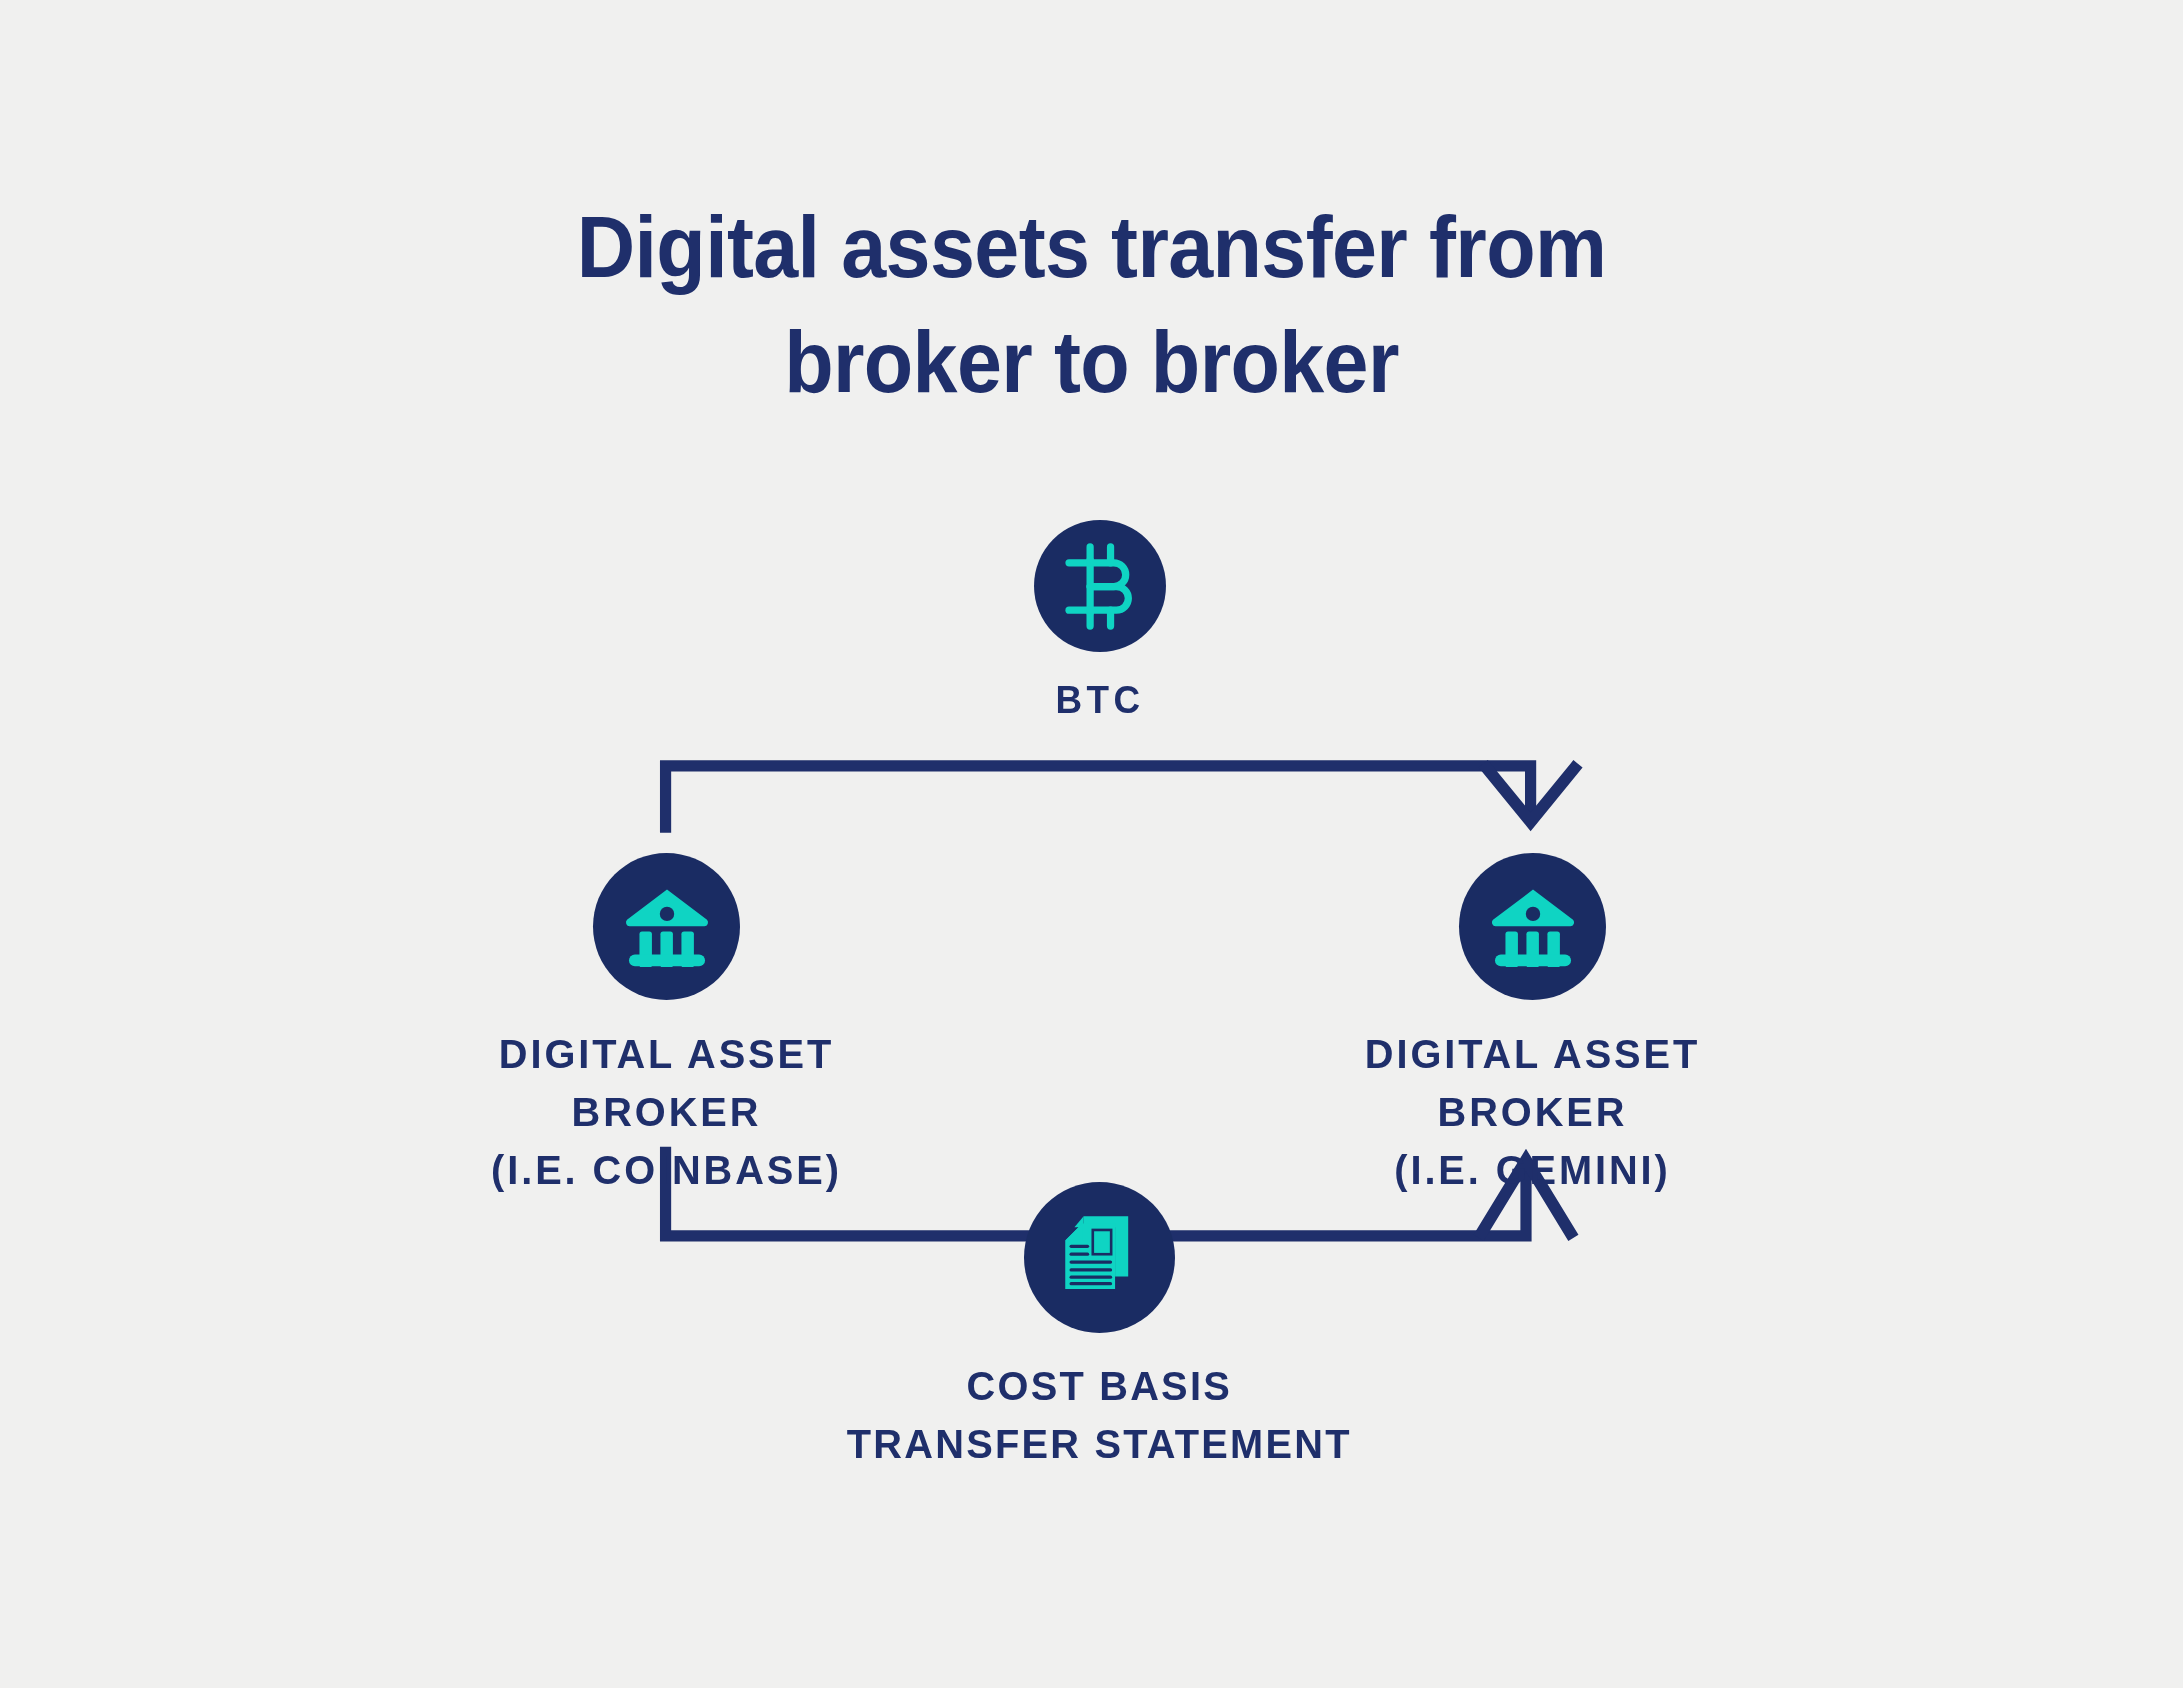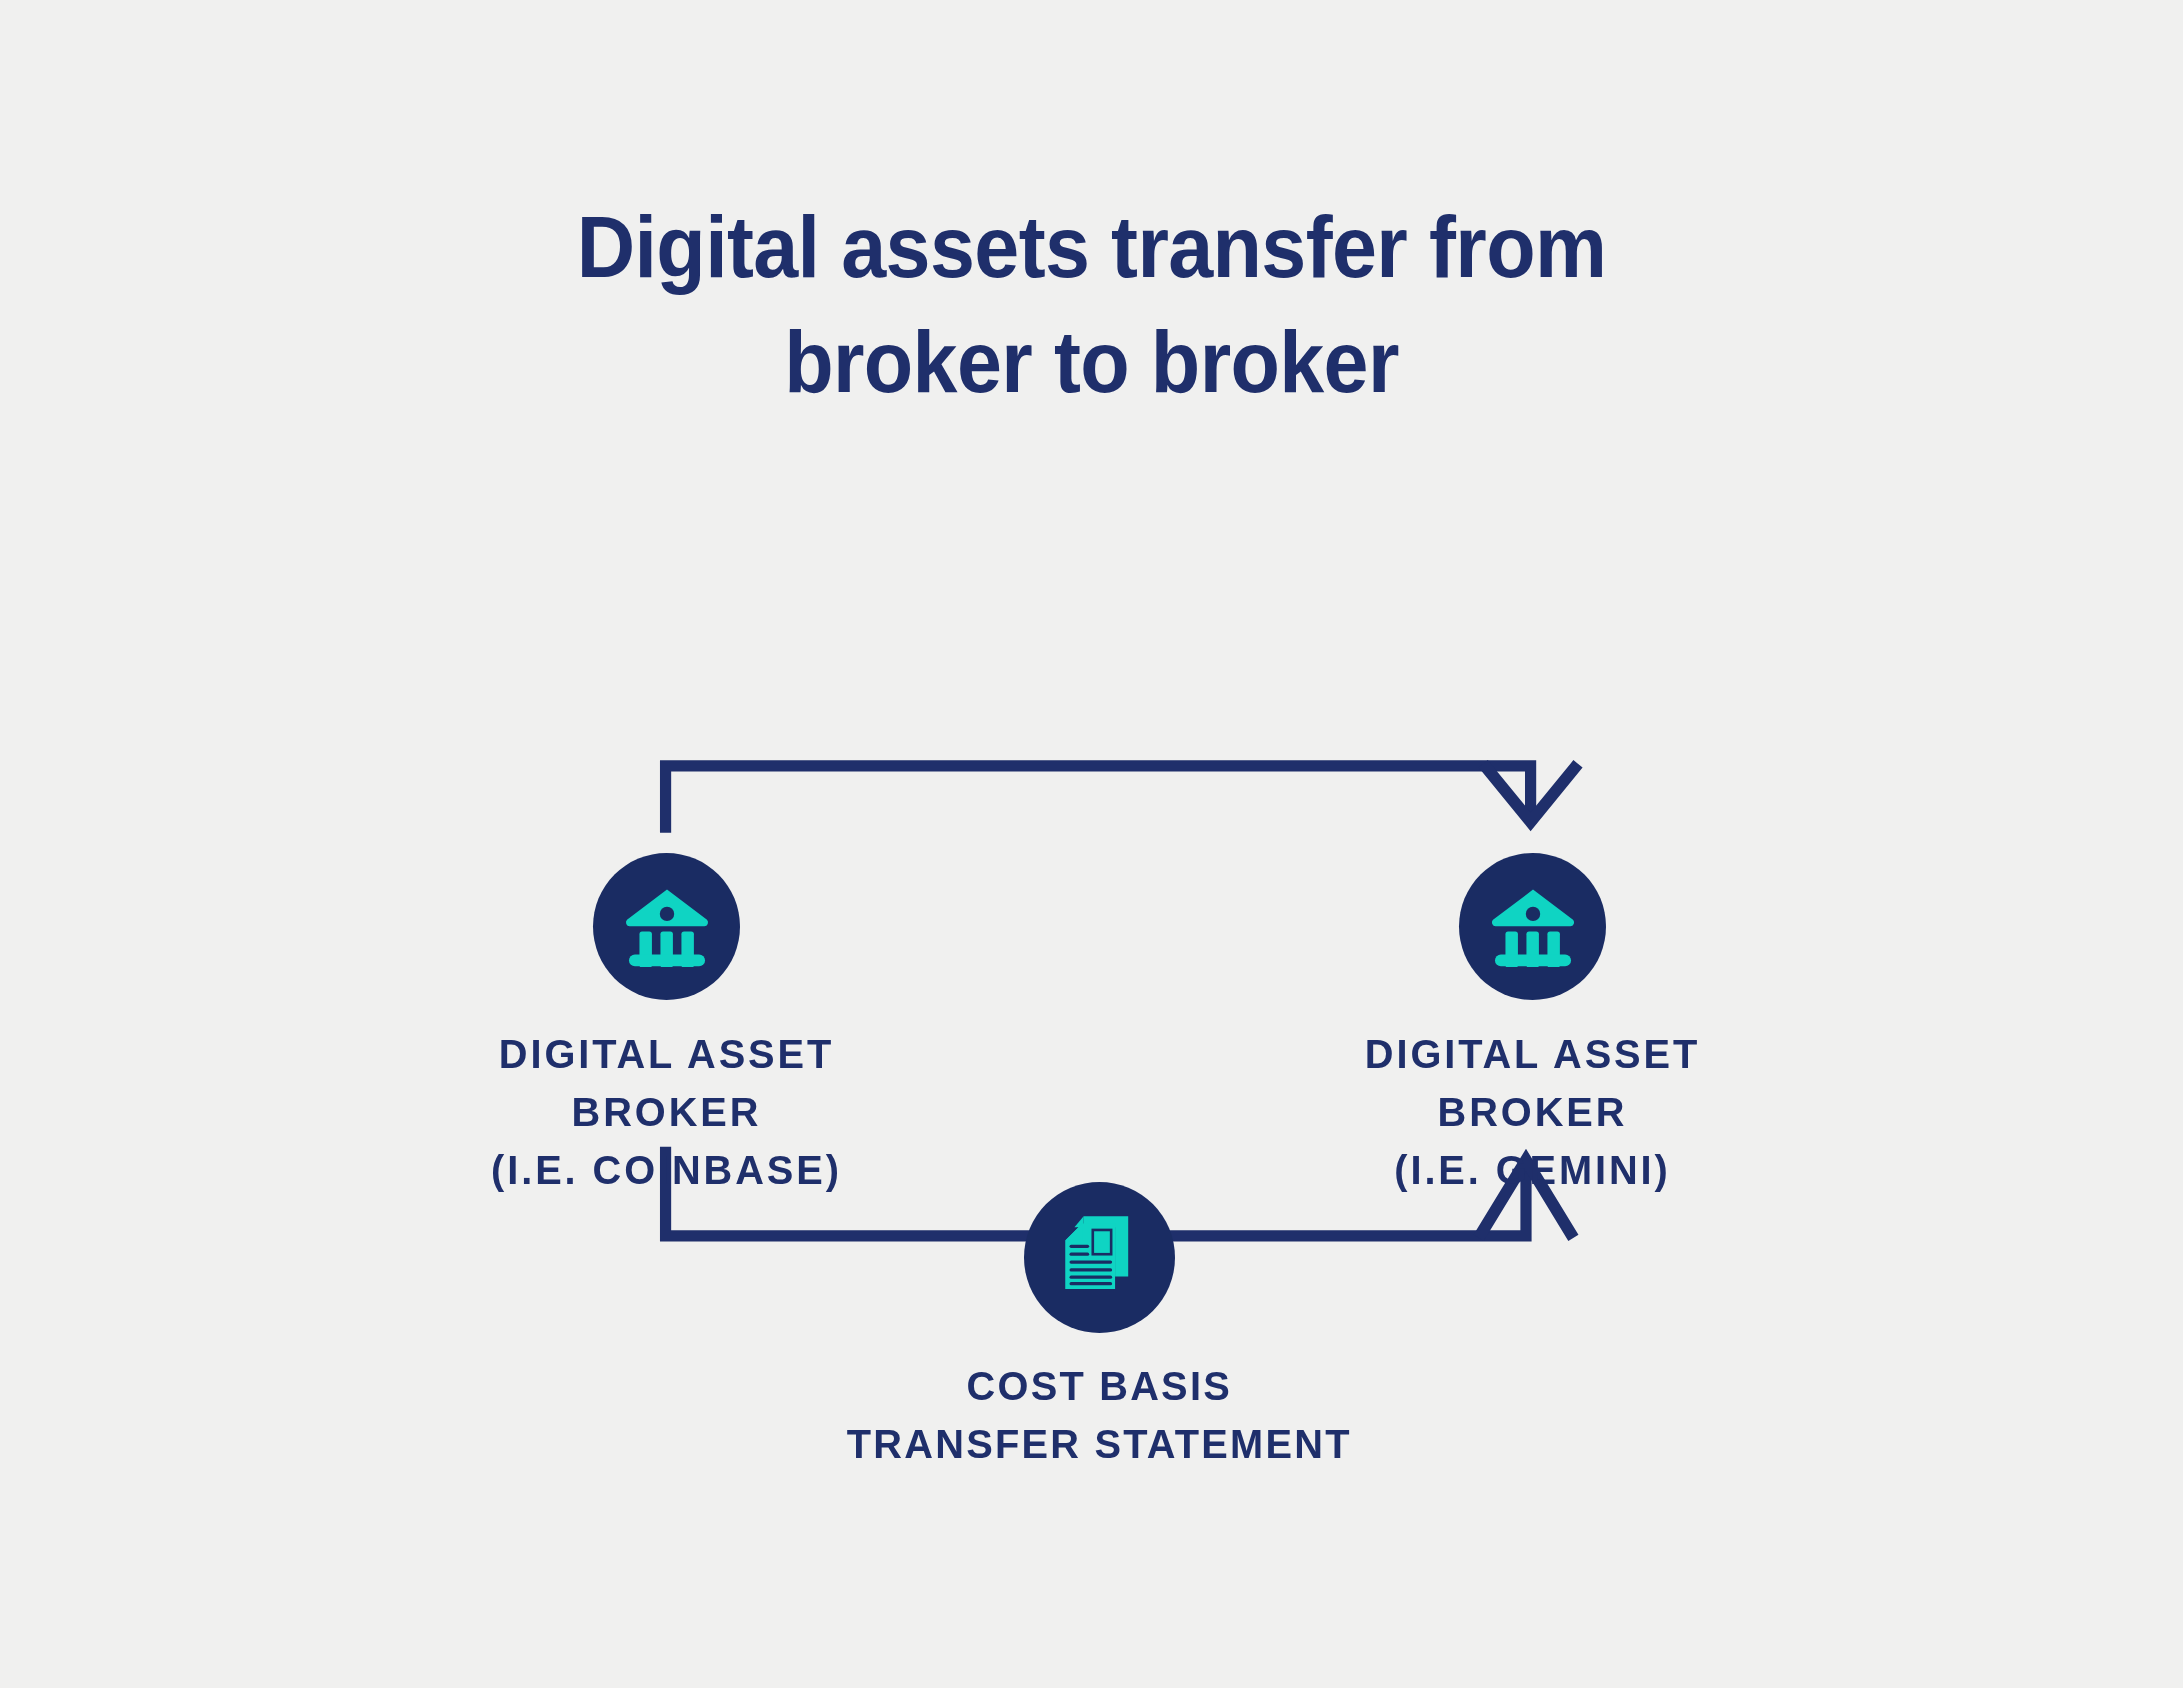--- a/index.html
+++ b/index.html
@@ -101,20 +101,44 @@
 
   <svg id="connectors" viewBox="0 0 3316 2565">
 
     <path d="M 1011 1256 L 1011 1163 L 2325 1163 L 2325 1243" fill="none" stroke="#1f2f6b" stroke-width="17" stroke-linecap="square" stroke-linejoin="miter"></path>
     <path d="M 2253 1160 L 2325 1248 L 2397 1160" fill="none" stroke="#1f2f6b" stroke-width="18" stroke-linecap="butt" stroke-linejoin="miter"></path>
 
     <path d="M 1011 1750 L 1011 1877 L 2318 1877 L 2318 1775" fill="none" stroke="#1f2f6b" stroke-width="17" stroke-linecap="square" stroke-linejoin="miter"></path>
     <path d="M 2246 1880 L 2318 1762 L 2390 1880" fill="none" stroke="#1f2f6b" stroke-width="18" stroke-linecap="butt" stroke-linejoin="miter"></path>
   </svg>
 
+  <div class="node" id="node-btc">
+    <div class="node-circle">
+      <svg width="78" height="87" viewBox="0 0 118 132">
+        <g fill="none" stroke="#0fd4c3" stroke-width="11" stroke-linecap="round" stroke-linejoin="round">
+
+          <line x1="44" y1="6" x2="44" y2="30"></line>
+          <line x1="75" y1="6" x2="75" y2="30"></line>
+
+          <line x1="44" y1="102" x2="44" y2="126"></line>
+          <line x1="75" y1="102" x2="75" y2="126"></line>
+
+          <line x1="12" y1="30" x2="44" y2="30"></line>
+          <line x1="12" y1="102" x2="44" y2="102"></line>
+
+          <line x1="44" y1="26" x2="44" y2="106"></line>
+
+          <path d="M 44 30 L 80 30 A 18 18 0 0 1 80 66 L 44 66"></path>
+
+          <path d="M 44 66 L 84 66 A 18 18 0 0 1 84 102 L 44 102"></path>
+        </g>
+      </svg>
+    </div>
+    <div class="node-label">BTC</div>
+  </div>
 
   <div class="node" id="node-broker-left">
     <div class="node-circle">
       <svg width="88" height="80" viewBox="0 0 134 122">
 
         <path d="M 67 4 L 128 50 A 6 6 0 0 1 124 60 L 10 60 A 6 6 0 0 1 6 50 Z" fill="#0fd4c3"></path>
         <circle cx="67" cy="41" r="11" fill="#1a2c63"></circle>
 
         <rect x="25" y="68" width="19" height="55" rx="4" fill="#0fd4c3"></rect>
         <rect x="57" y="68" width="19" height="55" rx="4" fill="#0fd4c3"></rect>

